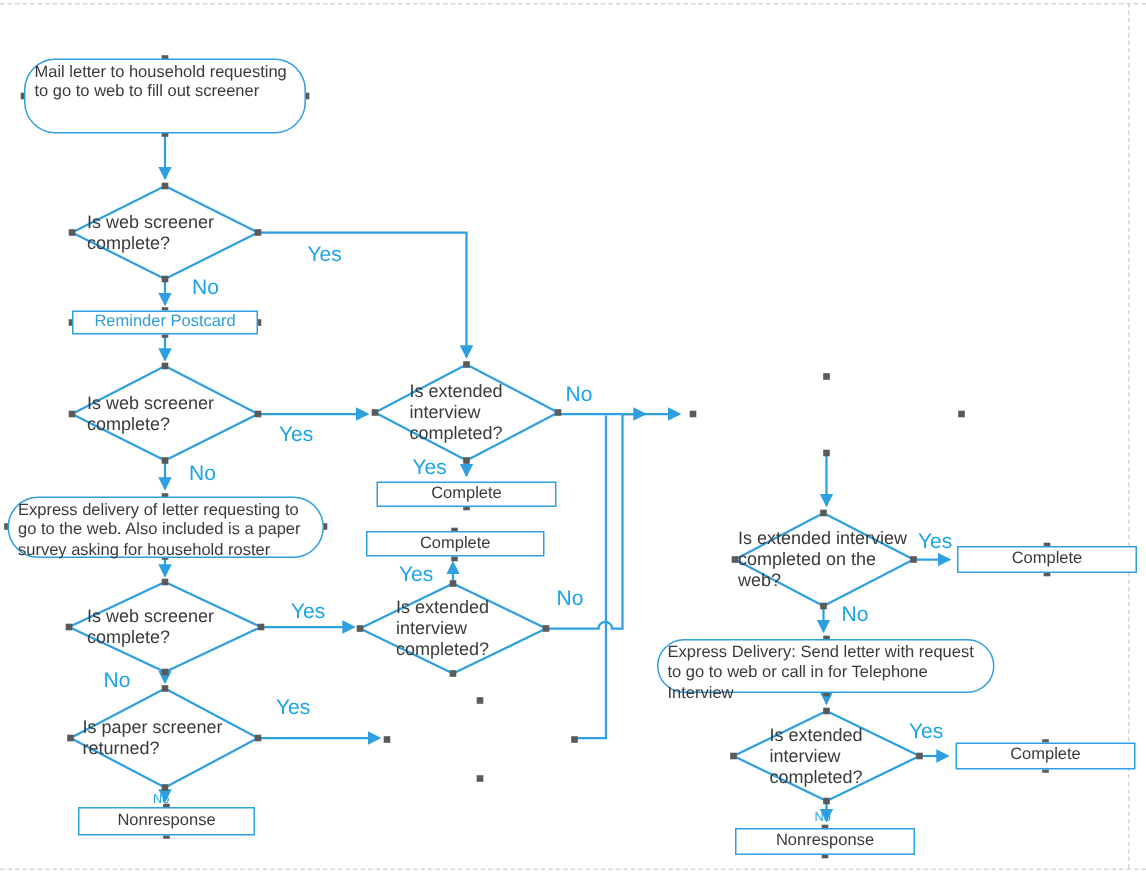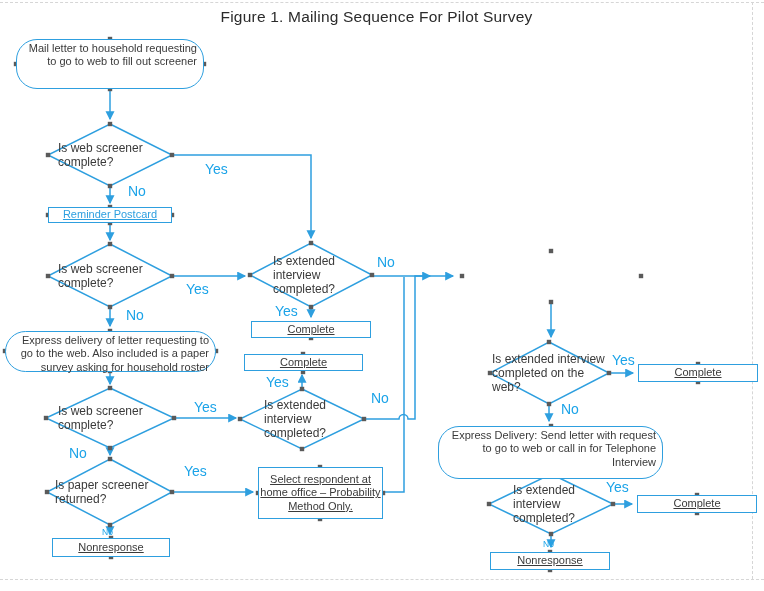--- a/index.html
+++ b/index.html
@@ -6,38 +6,37 @@
   #canvas{position:relative;width:764px;height:591px;background:#fff;overflow:hidden;
           font-family:"Liberation Sans",sans-serif;color:#3a3a3a;}
   .boundary-top{position:absolute;left:0;top:2px;width:764px;border-top:1px dashed #d6d6d6;}
   .boundary-bottom{position:absolute;left:0;top:579px;width:764px;border-top:1px dashed #d6d6d6;}
   .boundary-right{position:absolute;left:752px;top:2px;height:577px;border-left:1px dashed #d6d6d6;}
   #title{position:absolute;left:0;top:8px;width:753px;text-align:center;
          font-size:15.5px;color:#2b2b2b;letter-spacing:.2px;}
   svg{position:absolute;left:0;top:0;}
   .rect{position:absolute;box-sizing:border-box;border:1.5px solid #2E9FDF;background:#fff;
         font-size:11px;line-height:1.22;}
-  .rect.center{display:flex;align-items:center;justify-content:center;text-align:center;text-decoration:underline;}
-  .rect.left{padding:2px 6px;text-align:right;border-radius:21px;}
+  .rect.center{display:flex;align-items:center;justify-content:center;text-align:left;}
+  .rect.left{padding:2px 6px;text-align:left;border-radius:21px;}
   .dtext{position:absolute;transform:translate(-50%,-50%);
          font-size:12px;line-height:1.18;}
   .elabel{position:absolute;color:#1BA3E8;font-size:14px;}
   .elabel.small{font-size:8.5px;}
   .blue-text{color:#2E9FDF;}
 </style>
 </head>
 <body>
 
 <div id="canvas">
 
   <div class="boundary-top"></div>
   <div class="boundary-bottom"></div>
   <div class="boundary-right"></div>
 
-  <div id="title">Figure 1.  Mailing Sequence For Pilot Survey</div>
 
   <svg width="764" height="591">
     <defs>
       <marker id="arw" markerWidth="8" markerHeight="8" refX="5.2" refY="3" orient="auto">
         <path d="M0,0 L6,3 L0,6 Z" fill="#2E9FDF"></path>
       </marker>
     </defs>
     <g stroke="#2E9FDF" stroke-width="1.5" fill="none">
 
       <path d="M110,89 V119" marker-end="url(#arw)"></path>
@@ -153,24 +152,23 @@
         <rect x="547.8" y="549.8" width="4.4" height="4.4"></rect>
         <rect x="547.8" y="567.8" width="4.4" height="4.4"></rect>
       </g>
   </svg>
 
   <div class="rect left" style="left:16px;top:39px;width:188px;height:50px;">Mail letter to household requesting to go to web to fill out screener</div>
   <div class="rect center blue-text" style="left:48px;top:207px;width:124px;height:16px;">Reminder Postcard</div>
   <div class="rect left" style="left:5px;top:331px;width:211px;height:41px;">Express delivery of letter requesting to go to the web.  Also included is a paper survey asking for household roster</div>
   <div class="rect center" style="left:251px;top:321px;width:120px;height:17px;">Complete</div>
   <div class="rect center" style="left:244px;top:354px;width:119px;height:17px;">Complete</div>
-  <div class="rect center" style="left:258px;top:467px;width:125px;height:52px;">Select respondent at home office – Probability Method Only.</div>
   <div class="rect center" style="left:52px;top:538px;width:118px;height:19px;">Nonresponse</div>
   <div class="rect center" style="left:638px;top:364px;width:120px;height:18px;">Complete</div>
-  <div class="rect left" style="left:438px;top:426px;width:225px;height:53px;">Express Delivery:  Send letter with request to go to web or call in for Telephone Interview</div>
+  <div class="rect left" style="left:438px;top:426px;width:225px;height:36px;">Express Delivery:  Send letter with request to go to web or call in for Telephone Interview</div>
   <div class="rect center" style="left:637px;top:495px;width:120px;height:18px;">Complete</div>
   <div class="rect center" style="left:490px;top:552px;width:120px;height:18px;">Nonresponse</div>
 
   <div class="dtext" style="left:110px;top:155px;width:104px;">Is web screener complete?</div>
   <div class="dtext" style="left:110px;top:276px;width:104px;">Is web screener complete?</div>
   <div class="dtext" style="left:311px;top:275px;width:76px;">Is extended interview completed?</div>
   <div class="dtext" style="left:110px;top:418px;width:104px;">Is web screener complete?</div>
   <div class="dtext" style="left:302px;top:419px;width:76px;">Is extended interview completed?</div>
   <div class="dtext" style="left:110px;top:492px;width:110px;">Is paper screener returned?</div>
   <div class="dtext" style="left:550px;top:373px;width:116px;">Is extended interview completed on the web?</div>

